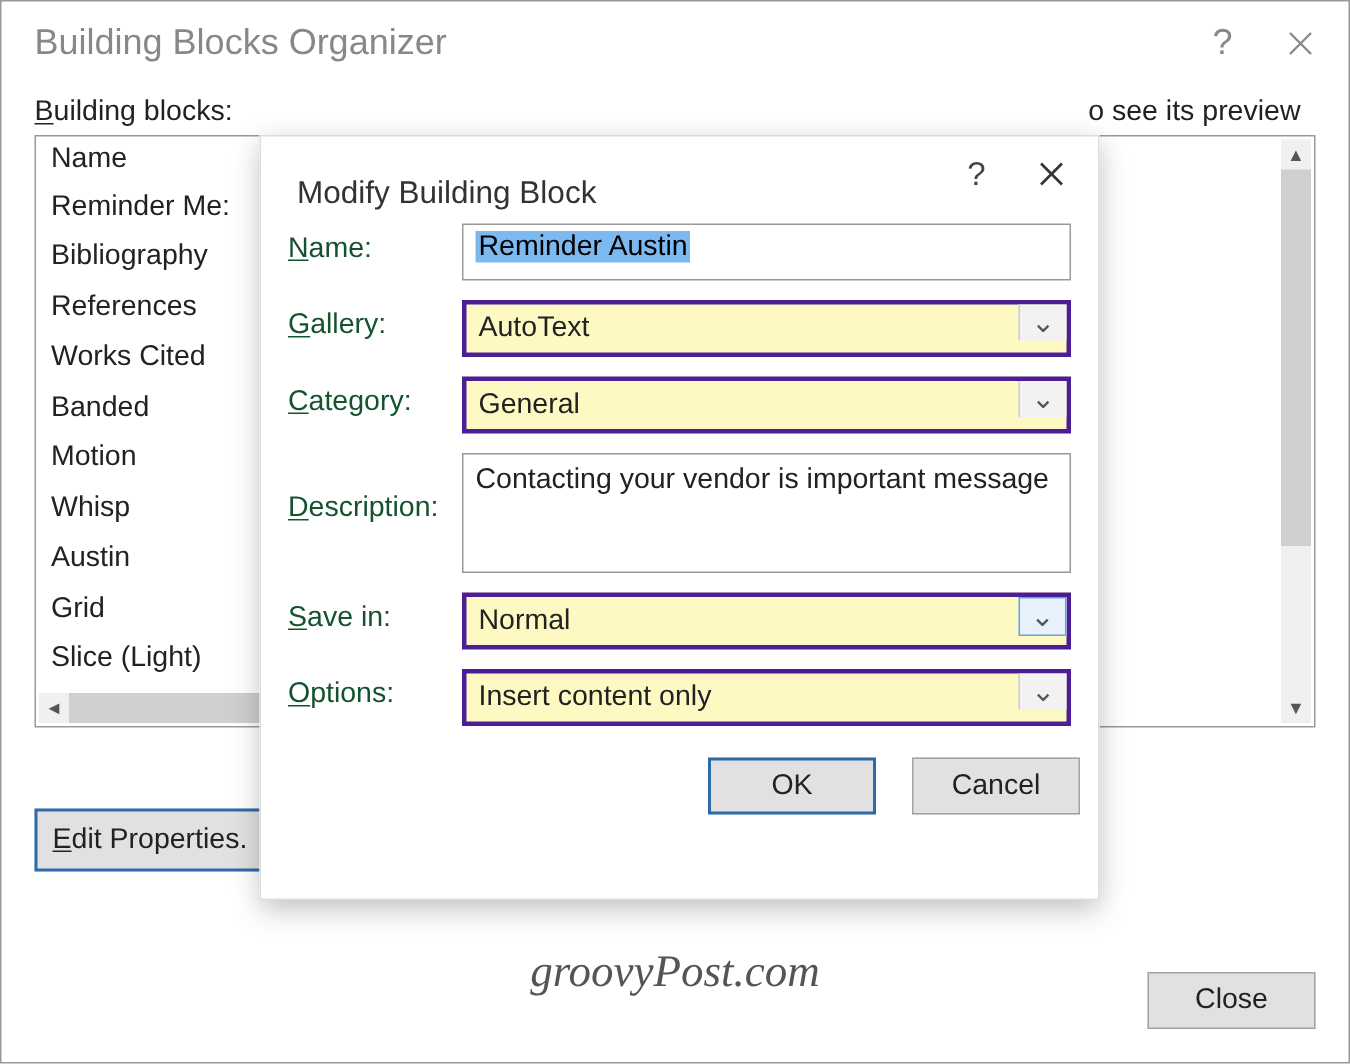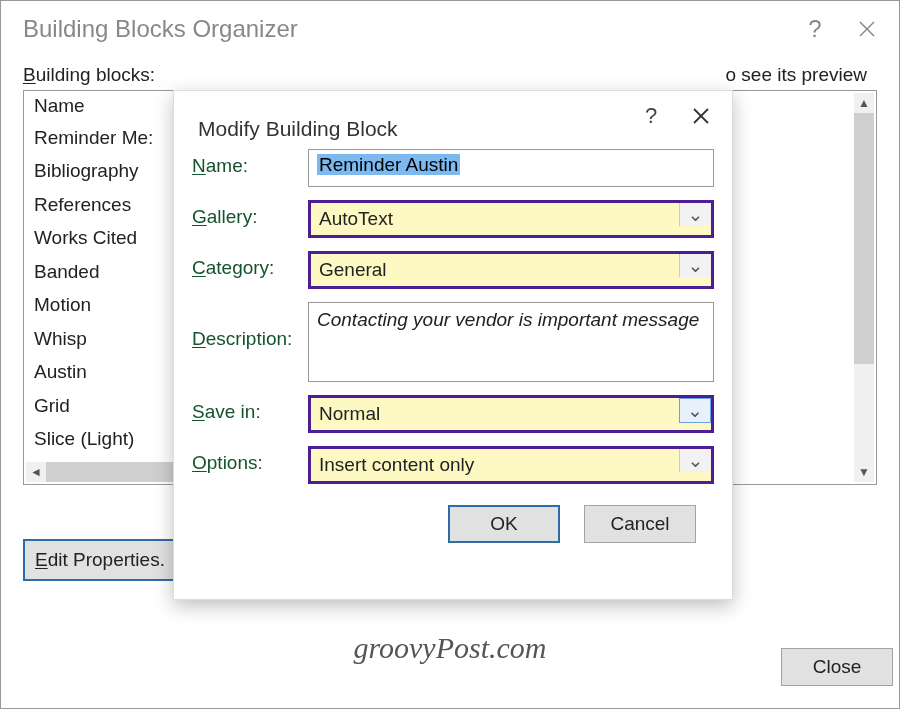--- a/index.html
+++ b/index.html
@@ -113,21 +113,21 @@
     margin: 22px 0 0 22px;
     border: 2px solid #2f6aa8;
     background: #e1e1e1;
     display: inline-block;
     padding: 8px 10px 8px 10px;
     font-size: 19px;
     color: #222;
   }
   .close-area {
     position: absolute;
-    right: 6px; bottom: 22px;
+    right: 22px; bottom: 22px;
   }
   .btn {
     display: inline-flex;
     align-items: center; justify-content: center;
     border: 1px solid #a2a2a2;
     background: #e1e1e1;
     height: 38px;
     min-width: 112px;
     padding: 0 22px;
     font-size: 19px;
@@ -222,27 +222,26 @@
   }
   .combo.focus .drop { background: #e6f1fb; border: 1px solid #6aa0de; }
   .textarea {
     width: 100%;
     border: 1px solid #999;
     height: 80px;
     font-size: 19px;
     padding: 6px 8px;
     color: #222;
     background: #fff;
-    font-style: italic;
   }
   .btnrow {
     display: flex;
     justify-content: flex-end;
     gap: 24px;
-    padding: 8px 36px 16px 18px;
+    padding: 8px 12px 16px 18px;
   }
   .btn-primary {
     border: 2px solid #2f6aa8;
   }
   svg.x { width: 18px; height: 18px; }
 </style>
 </head>
 <body>
 
 <div class="dialog-outer">

